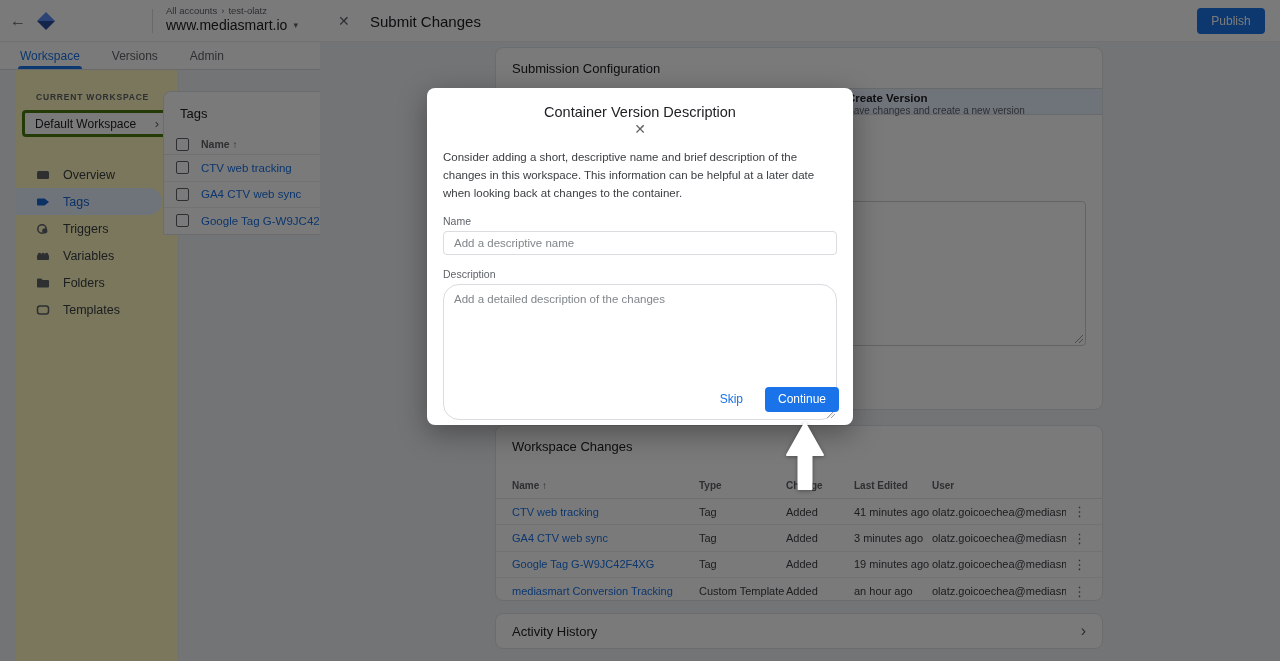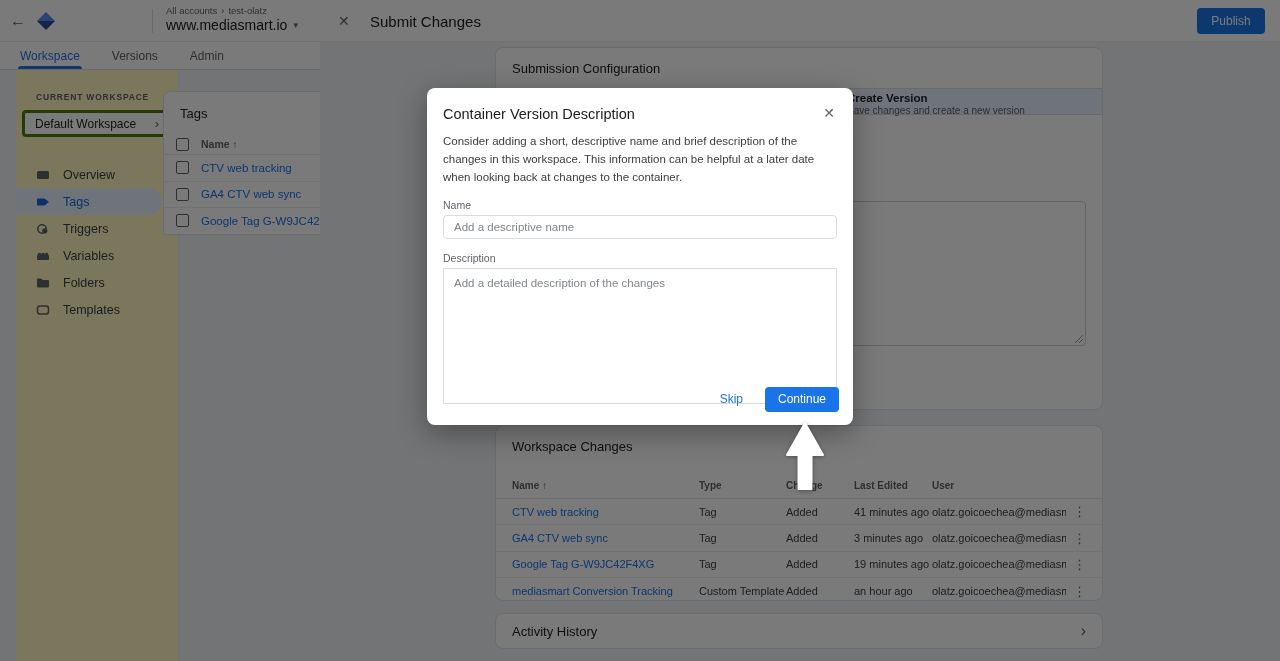--- a/index.html
+++ b/index.html
@@ -71,29 +71,29 @@
 
   .activity-card { left:175px; top:613px; width:608px; height:36px; display:flex; align-items:center; justify-content:space-between; padding:0 16px; cursor:pointer; }
   .activity-title { font-size:13px; color:#202124; }
   .activity-chevron { font-size:16px; color:#5f6368; }
 
   
   .scrim { position:absolute; left:0; top:0; width:1280px; height:661px; background:rgba(0,0,0,.52); z-index:20; }
 
   
   .modal { position:absolute; left:427px; top:88px; width:426px; height:337px; background:#fff; border-radius:8px; box-shadow:0 8px 28px rgba(0,0,0,.35); z-index:30; padding:16px; }
-  .m-head { display:flex; justify-content:space-between; align-items:flex-end; }
+  .m-head { display:flex; justify-content:space-between; align-items:center;flex-direction:column; }
   .m-title { font-size:14.5px; color:#202124; }
   .m-close { font-size:14px; color:#5f6368; cursor:pointer; line-height:1; padding:2px; }
   .m-body { margin-top:11px; font-size:11.5px; line-height:1.55; color:#3c4043; padding-right:2px; }
   .m-label { margin-top:13px; font-size:10.5px; color:#5f6368; }
   .m-input { margin-top:4px; width:100%; height:24px; border:1px solid #dadce0; border-radius:4px; padding:0 10px; font-size:11.5px; font-family:"Liberation Sans", sans-serif; color:#202124; outline:none; }
   .m-input::placeholder, .m-textarea::placeholder { color:#80868b; }
   .m-textarea-wrap { position:relative; margin-top:4px; }
-  .m-textarea { width:100%; height:136px; border:1px solid #dadce0; border-radius:0; padding:8px 10px; font-size:11.5px; font-family:"Liberation Sans", sans-serif; color:#202124; resize:none; outline:none; display:block; }
+  .m-textarea { width:100%; height:136px; border:1px solid #dadce0; border-radius:16px; padding:8px 10px; font-size:11.5px; font-family:"Liberation Sans", sans-serif; color:#202124; resize:none; outline:none; display:block; }
   .m-footer { position:absolute; right:14px; bottom:13px; display:flex; align-items:center; gap:10px; }
   .skip-btn { background:none; border:none; color:#1a73e8; font-size:12px; font-weight:500; padding:6px 12px; cursor:pointer; font-family:"Liberation Sans", sans-serif; }
   .continue-btn { background:#1a73e8; border:none; color:#fff; font-size:12px; font-weight:500; width:74px; height:25px; border-radius:4px; cursor:pointer; font-family:"Liberation Sans", sans-serif; }
 
   
   .anno-arrow { position:absolute; left:781px; top:421px; z-index:40; filter:drop-shadow(0 1px 2px rgba(0,0,0,.35)); }
 </style>
 </head>
 <body>
 

